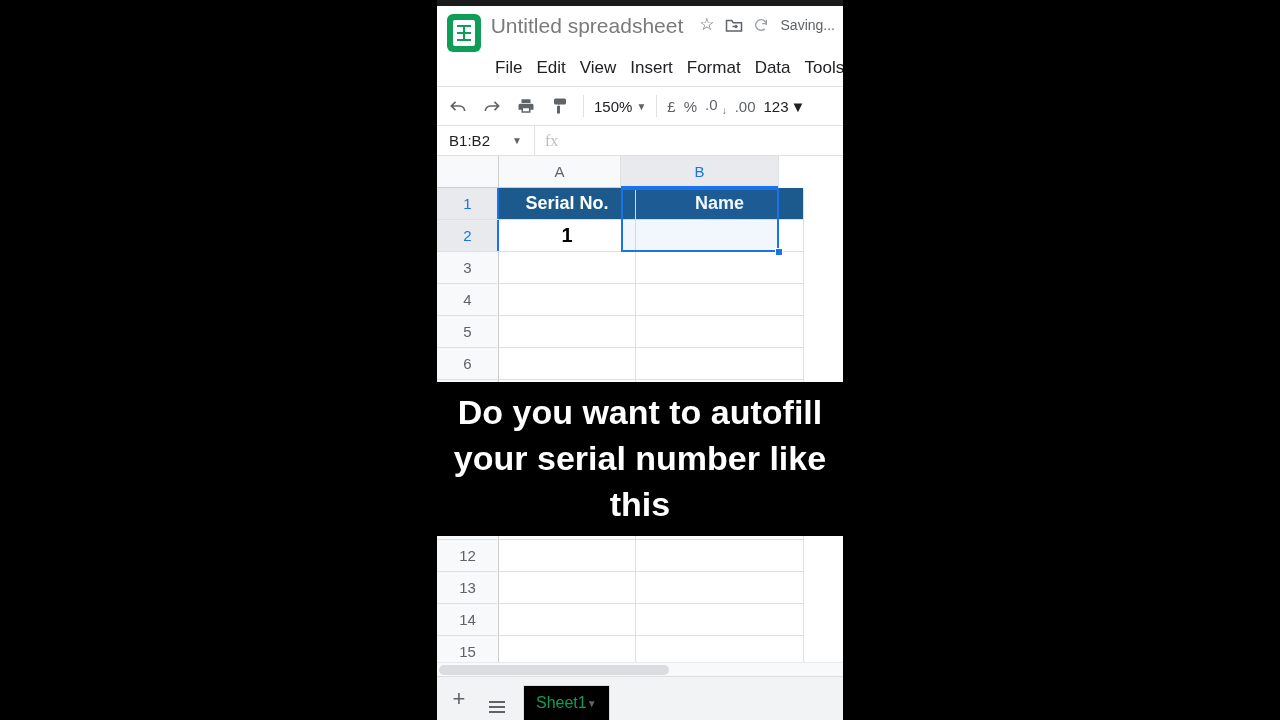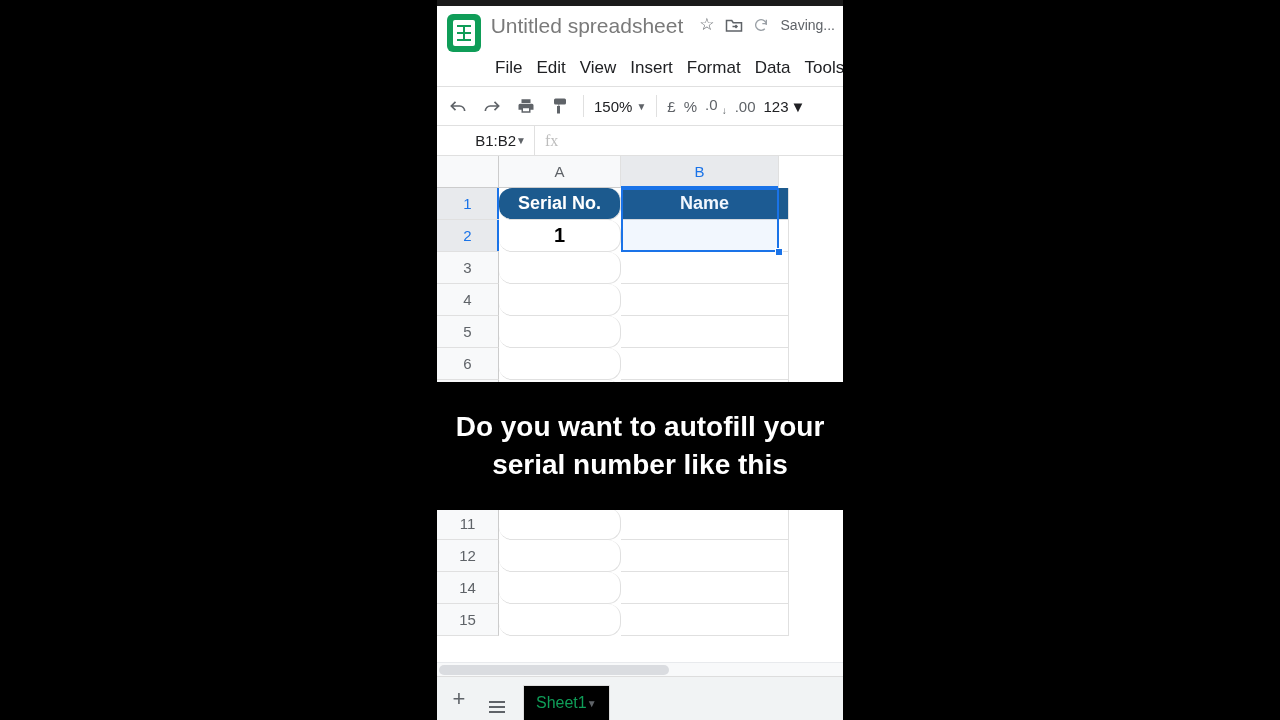--- a/index.html
+++ b/index.html
@@ -45,21 +45,21 @@
   .zoom { display:flex; align-items:center; gap:4px; font-size:15px; color:#202124;}
   .zoom .caret { font-size:10px; color:#5f6368;}
   .fmt { font-size:15px; color:#5f6368;}
   .num123 { font-size:15px; color:#202124; display:flex; align-items:center; gap:2px;}
   
   .namebox-row {
     display:flex; align-items:center; border-bottom:1px solid #e0e0e0; height:30px;
   }
   .namebox {
     width: 98px; padding: 0 8px; font-size:15px; color:#202124; border-right:1px solid #e0e0e0;
-    display:flex; align-items:center; height:100%; justify-content:flex-end;
+    display:flex; align-items:center; height:100%; justify-content:center;gap:22px;
   }
   .namebox .caret{font-size:10px; color:#5f6368;}
   .fx { padding: 0 10px; color:#bdbdbd; font-size:16px; font-family: 'Times New Roman', serif;}
   
   .sheet { position: relative; }
   .corner {
     position:absolute; left:0; top:0; width:62px; height:32px; background:#f8f9fa; border-right:1px solid #ccc; border-bottom:1px solid #ccc;
   }
   .col-headers { display:flex; margin-left:62px; height:32px;}
   .col-h {
@@ -80,37 +80,37 @@
     position:relative;
   }
   .row-h.sel { background:#e8eaed; color:#1a73e8;}
   .row-h.sel::after{
     content:""; position:absolute; top:0; bottom:0; right:-1px; width:2px; background:#1a73e8;
   }
   .cell {
     border-right:1px solid #e0e0e0; border-bottom:1px solid #e0e0e0; display:flex; align-items:center; justify-content:center;
     font-size:18px; background:#fff;
   }
-  .cell.a{width:122px;border-radius:13px;}
+  .cell.a{width:137px;}
   .cell.b{width:168px;}
   .row1 .cell { background:#1c5a8e; color:#fff; font-weight:bold;}
   .row2 .cell.a { font-weight:bold; color:#000; font-size:20px;}
   
   .selection {
     position:absolute; border:2px solid #1a73e8; background:rgba(26,115,232,0.06);
     pointer-events:none;
   }
   .sel-handle{
     position:absolute; width:8px; height:8px; background:#1a73e8; border:1px solid #fff;
   }
   
   .caption {
     position:absolute; left:50%; transform:translateX(-50%); top:376px;
-    background:#000; color:#fff; font-size:28px; font-weight:600; text-align:center;
-    padding: 26px 14px; line-height:1.35; width: 424px;
+    background:#000; color:#fff; font-size:34px; font-weight:600; text-align:center;
+    padding: 8px 14px; line-height:1.35; width: 424px;
   }
   
   .sheet-tabs{
     position:absolute; left:0; right:0; bottom:0; height:44px; background:#f1f3f4; border-top:1px solid #ddd;
     display:flex; align-items:center; padding: 0 10px; gap:14px;
   }
   .tab-btn{ color:#5f6368; font-size:20px; width:24px; text-align:center;}
   .plus{font-size:22px;}
   .hamburger{
     display:inline-flex; flex-direction:column; gap:3px;
@@ -279,20 +279,25 @@
         <div class="row-h">11</div>
         <div class="cell a"></div>
         <div class="cell b"></div>
       </div>
       <div class="row">
         <div class="row-h">12</div>
         <div class="cell a"></div>
         <div class="cell b"></div>
       </div>
       <div class="row">
+        <div class="row-h">13</div>
+        <div class="cell a"></div>
+        <div class="cell b"></div>
+      </div>
+      <div class="row">
         <div class="row-h">14</div>
         <div class="cell a"></div>
         <div class="cell b"></div>
       </div>
       <div class="row">
         <div class="row-h">15</div>
         <div class="cell a"></div>
         <div class="cell b"></div>
       </div>
     </div>

